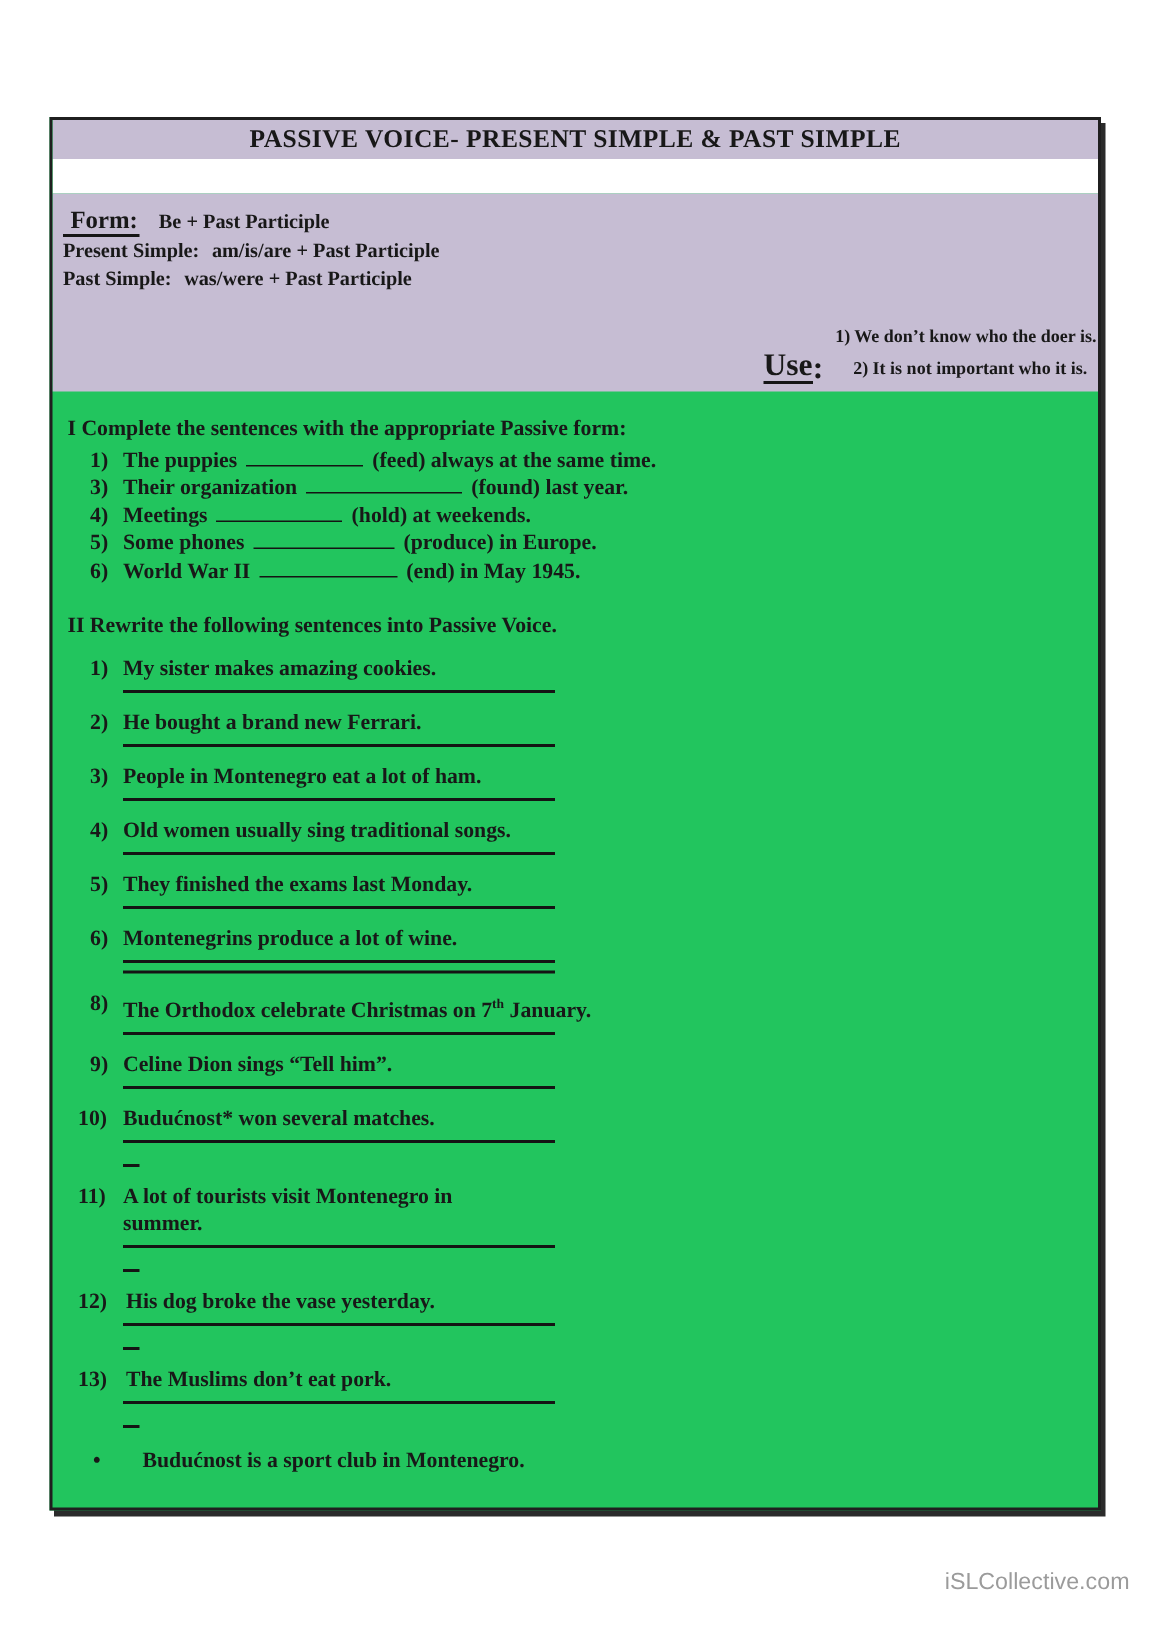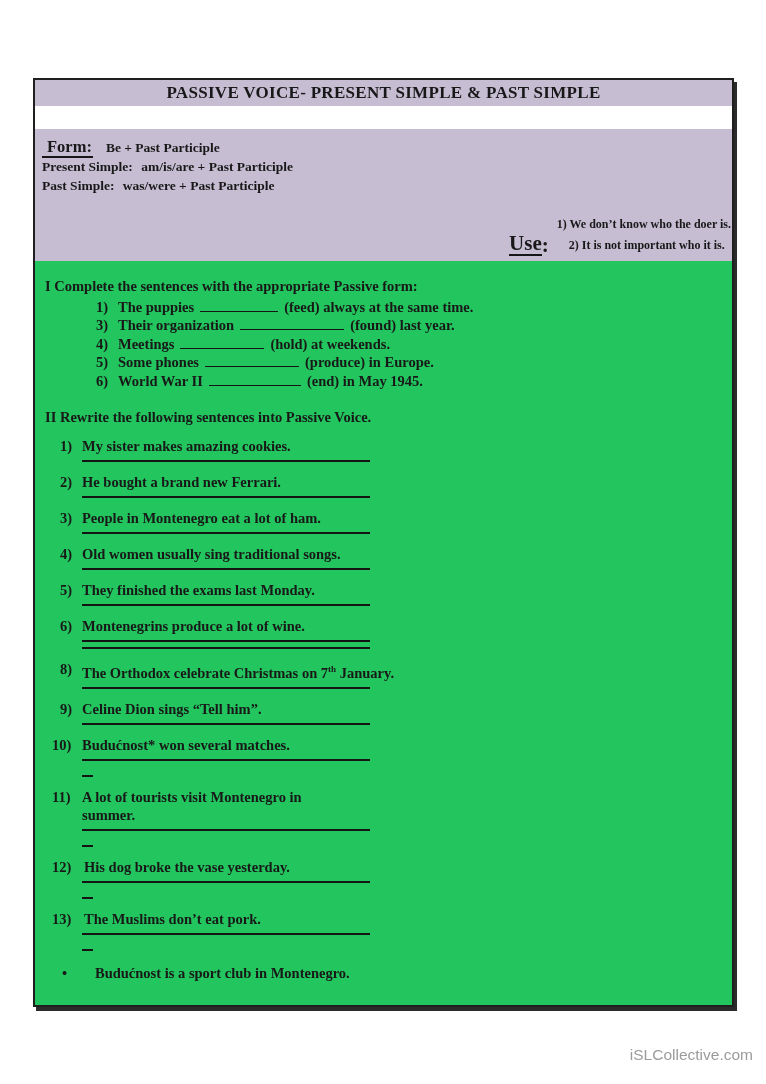--- a/index.html
+++ b/index.html
@@ -52,21 +52,21 @@
     font-size: 21px; line-height: 22px;
     border-bottom: 2px solid #161616;
   }
   .use-colon { font-size: 21px; line-height: 22px; margin-right: 8px; }
   .use-points { font-size: 12px; line-height: 21px; }
   .use-points .pt2 { padding-left: 12px; }
 
   .content { padding-top: 16px; font-weight: bold; font-size: 14.5px; }
   .sec-heading { margin-left: 10px; line-height: 18px; }
 
-  .s1-list { margin-top: 3px; padding-left: 36px; }
+  .s1-list { margin-top: 3px; }
   .s1item { margin-left: 25px; line-height: 18.4px; white-space: nowrap; }
   .num { display: inline-block; width: 22px; }
   .blank {
     display: inline-block;
     border-bottom: 1.6px solid #141414;
     height: 12px;
     margin: 0 6px;
     vertical-align: baseline;
   }
   .b1 { width: 78px; }  .b2 { width: 100px; } .b3 { width: 104px; }

